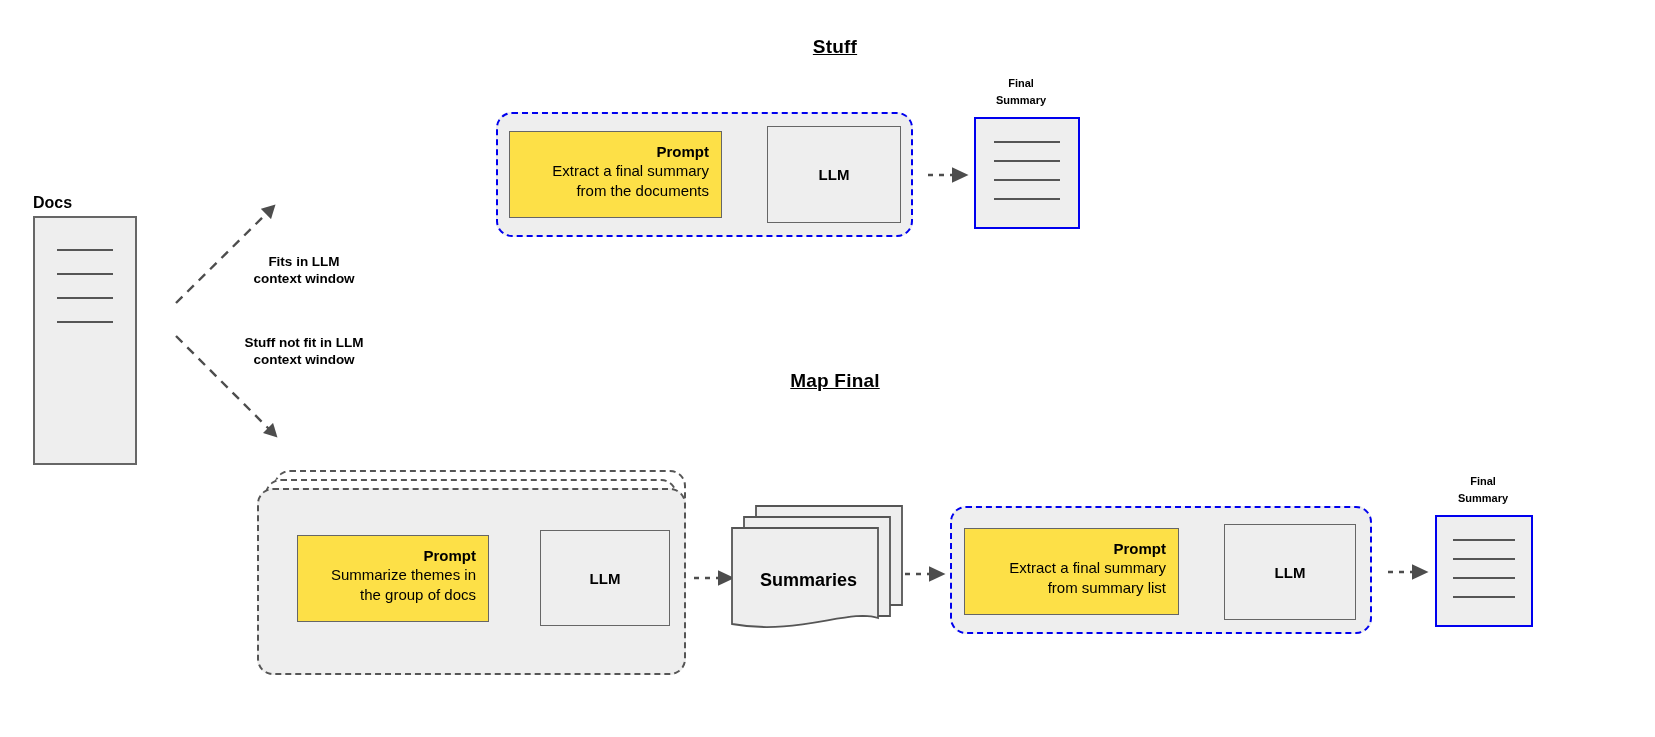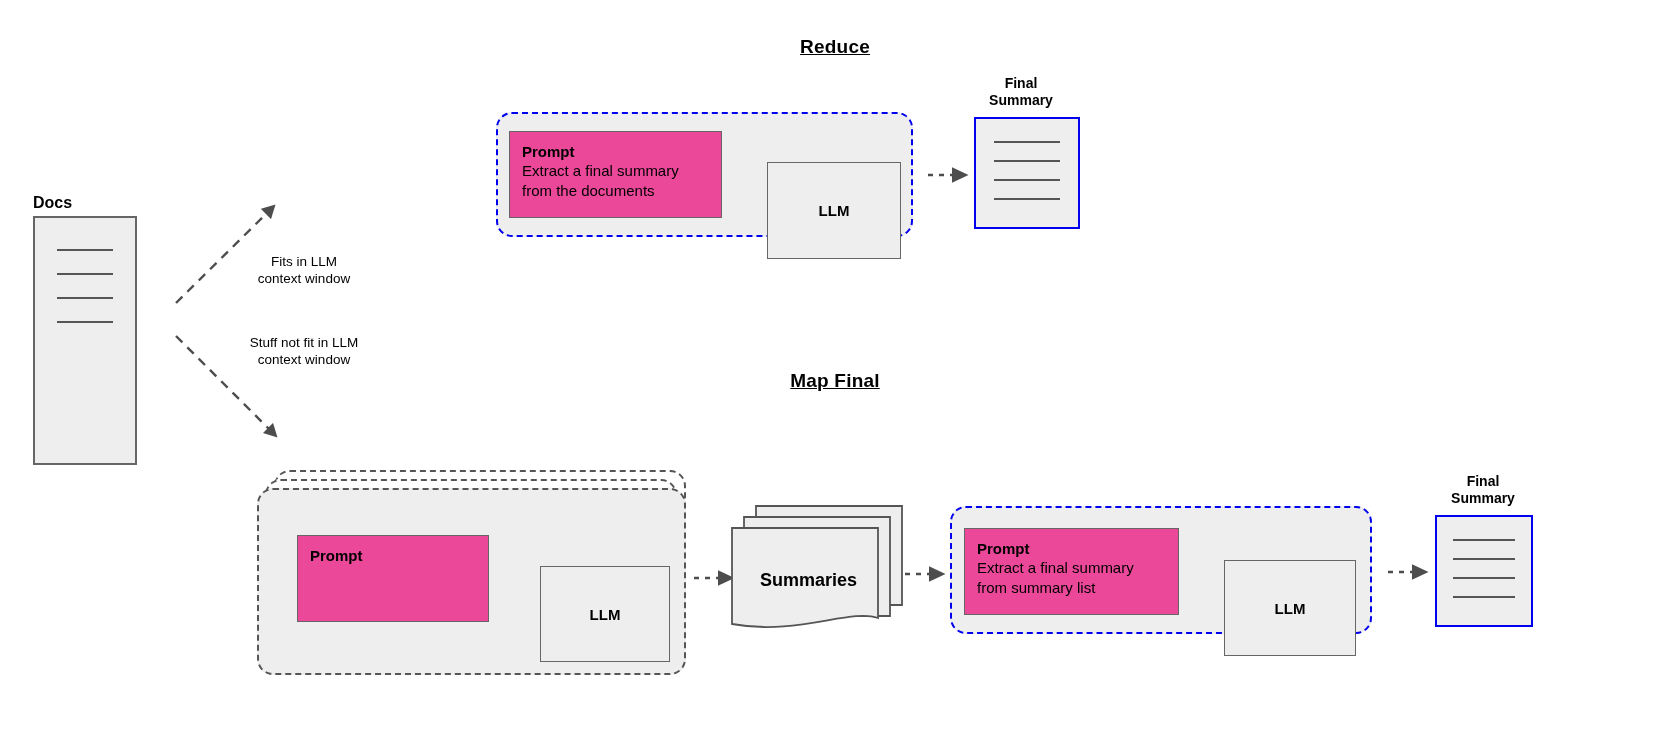--- a/index.html
+++ b/index.html
@@ -45,21 +45,21 @@
     left: 0; right: 0;
     display: flex;
     flex-direction: column;
   }
   .doc-line {
     height: 0;
     border-top: 2px solid #555555;
   }
 
   .caption {
-    font-size: 14px;
+    font-size: 11px;
     font-weight: bold;
     text-align: center;
     line-height: 17px;
     white-space: pre-line;
   }
   .caption-lg {
     font-size: 16px;
     font-weight: bold;
     line-height: 19px;
     white-space: nowrap;
@@ -75,49 +75,49 @@
   .flow-container.gray {
     border-color: #555555;
     background: #eeeeee;
   }
   .flow-container.ghost {
     background: #ffffff;
   }
 
   
   .inner-box {
-    background: #ec4899;
+    background: #fde047;
     border: 1.6px solid #666666;
     box-sizing: border-box;
     padding: 10px 12px;
+    text-align: right;
   }
   .prompt-title {
     font-size: 15px;
     font-weight: bold;
     line-height: 19px;
   }
   .prompt-body {
     font-size: 15px;
     line-height: 20px;
     white-space: pre-line;
   }
   .llm-box {
     background: #eeeeee;
     border: 1.6px solid #666666;
     box-sizing: border-box;
     display: flex;
     align-items: center;
     justify-content: center;
     font-size: 15px;
     font-weight: bold;
-    margin-top: 36px;
   }
   .arrow-label {
     font-size: 13.5px;
-    font-weight: normal;
+    font-weight: bold;
     line-height: 17px;
     white-space: pre-line;
     text-align: center;
   }
   .sum-label {
     position: absolute;
     font-size: 18px;
     font-weight: bold;
     white-space: nowrap;
   }
@@ -179,21 +179,21 @@
       <div class="doc-line"></div>
     </div>
   </div>
 
   <div class="abs arrow-label" style="left:185px; top:253px; width:238px;">Fits in LLM
 context window</div>
 
   <div class="abs arrow-label" style="left:185px; top:334px; width:238px;">Stuff not fit in LLM
 context window</div>
 
-  <div class="abs section-title" style="left:735px; top:36px; width:200px;">Reduce</div>
+  <div class="abs section-title" style="left:735px; top:36px; width:200px;">Stuff</div>
 
   <div class="abs flow-container" style="left:496px; top:112px; width:417px; height:125px;">
   </div>
 
   <div class="abs inner-box" style="left:509px; top:131px; width:213px; height:87px;">
     <div class="prompt-title">Prompt</div>
     <div class="prompt-body">Extract a final summary
 from the documents</div>
   </div>
 
@@ -214,20 +214,22 @@
   </div>
 
   <div class="abs section-title" style="left:735px; top:370px; width:200px;">Map Final</div>
 
   <div class="abs flow-container gray ghost" style="left:274px; top:470px; width:412px; height:190px;"></div>
   <div class="abs flow-container gray ghost" style="left:265px; top:479px; width:412px; height:190px;"></div>
   <div class="abs flow-container gray" style="left:257px; top:488px; width:429px; height:187px;"></div>
 
   <div class="abs inner-box" style="left:297px; top:535px; width:192px; height:87px;">
     <div class="prompt-title">Prompt</div>
+    <div class="prompt-body">Summarize themes in
+the group of docs</div>
   </div>
 
   <div class="abs llm-box" style="left:540px; top:530px; width:130px; height:96px;">
     <span>LLM</span>
   </div>
 
   <svg class="abs" style="left:728px; top:500px; width:180px; height:135px;" viewBox="0 0 180 135">
 
     <path d="M28,6 L174,6 L174,105 L28,105 Z" fill="#eeeeee" stroke="#555555" stroke-width="1.8"></path>
 

